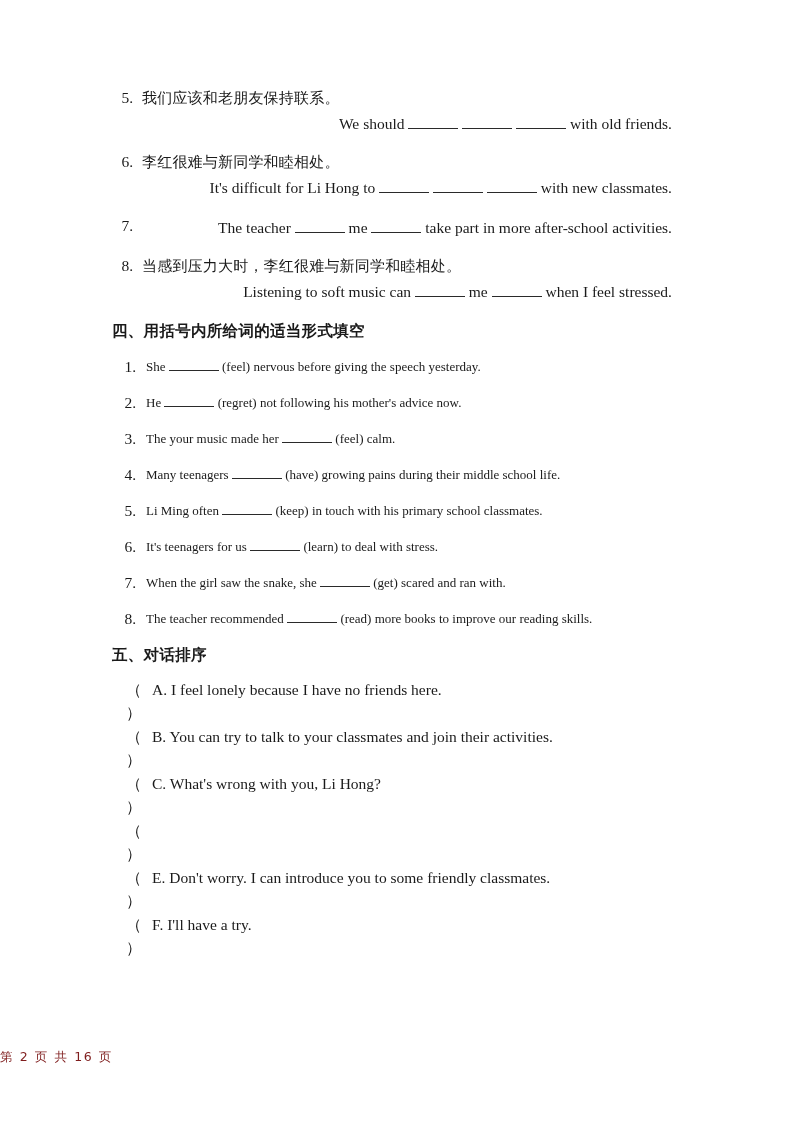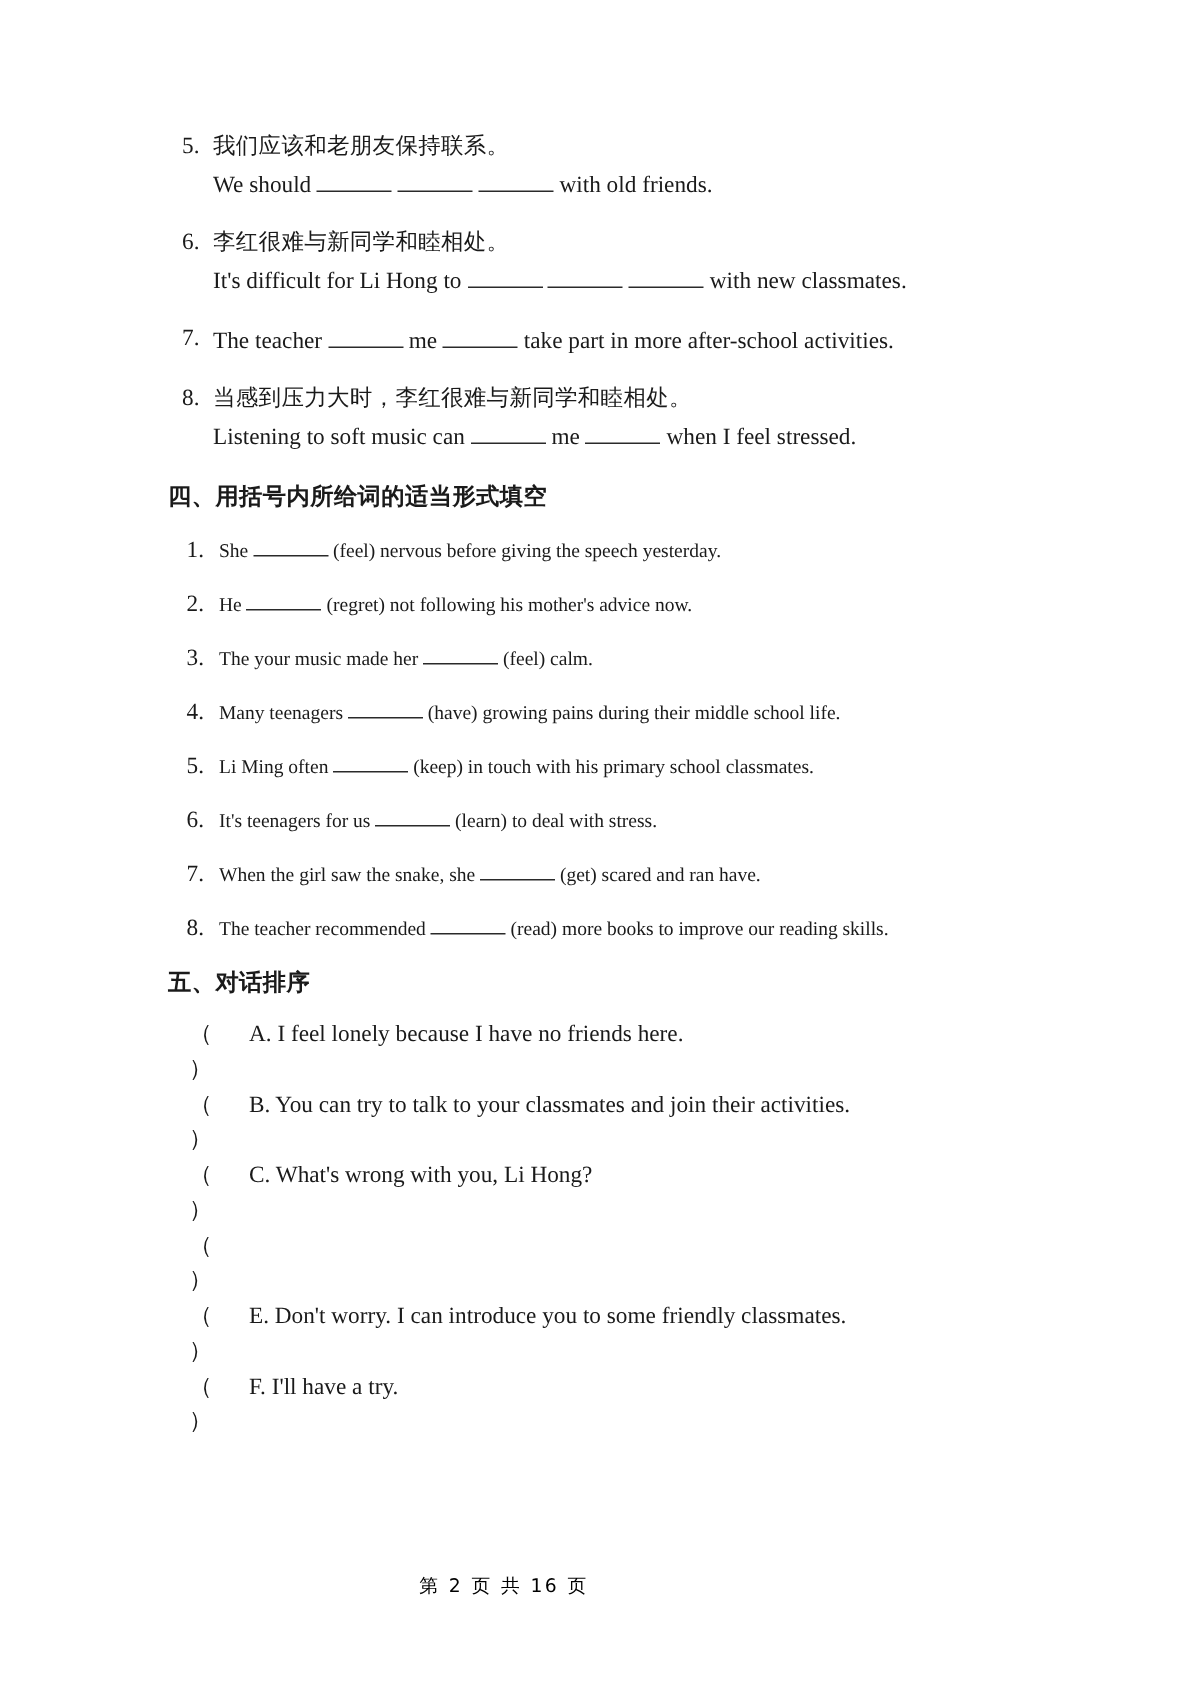--- a/index.html
+++ b/index.html
@@ -53,20 +53,21 @@
   .cn-line {
     font-family: Liberation Serif, serif;
     font-size: 15px;
     line-height: 24px;
     letter-spacing: 0.2px;
   }
   .en-line {
     font-size: 15.5px;
     line-height: 25px;
     margin-top: 1px;
+    text-align: right;
   }
 
   
   .blank {
     display: inline-block;
     border-bottom: 1px solid #2a2a2a;
     vertical-align: baseline;
   }
   .blank.w1 { width: 50px; }
 
@@ -116,34 +117,33 @@
     line-height: 23px;
     margin-bottom: 1px;
   }
   .dialog-item .bracket {
     min-width: 26px;
     width: 26px;
     letter-spacing: 1px;
   }
   .dialog-item .dl-text {
     flex: 1;
-    margin-left: 14px;
   }
 
   
   .footer {
     position: absolute;
     left: 0;
     top: 1049px;
     width: 672px;
-    text-align: center;
+    text-align: left;
     font-family: "DejaVu Sans", "Liberation Sans", sans-serif;
     font-size: 12.5px;
     letter-spacing: 1.6px;
-    color: #000000;
+    color: #7f1d1d;
   }
 </style>
 </head>
 <body>
 
 <div class="page">
   <div class="content">
 
     <div>
 
@@ -209,21 +209,21 @@
         <div class="sent"><span>Li Ming often </span><span class="blank w1"></span><span> (keep) in touch with his primary school classmates.</span></div>
       </div>
 
       <div class="fill-item">
         <span class="num">6.</span>
         <div class="sent"><span>It's teenagers for us </span><span class="blank w1"></span><span> (learn) to deal with stress.</span></div>
       </div>
 
       <div class="fill-item">
         <span class="num">7.</span>
-        <div class="sent"><span>When the girl saw the snake, she </span><span class="blank w1"></span><span> (get) scared and ran have.</span></div>
+        <div class="sent"><span>When the girl saw the snake, she </span><span class="blank w1"></span><span> (get) scared and ran with.</span></div>
       </div>
 
       <div class="fill-item">
         <span class="num">8.</span>
         <div class="sent"><span>The teacher recommended </span><span class="blank w1"></span><span> (read) more books to improve our reading skills.</span></div>
       </div>
 
     </div>
 
     <div class="sec-heading">五、对话排序</div>

